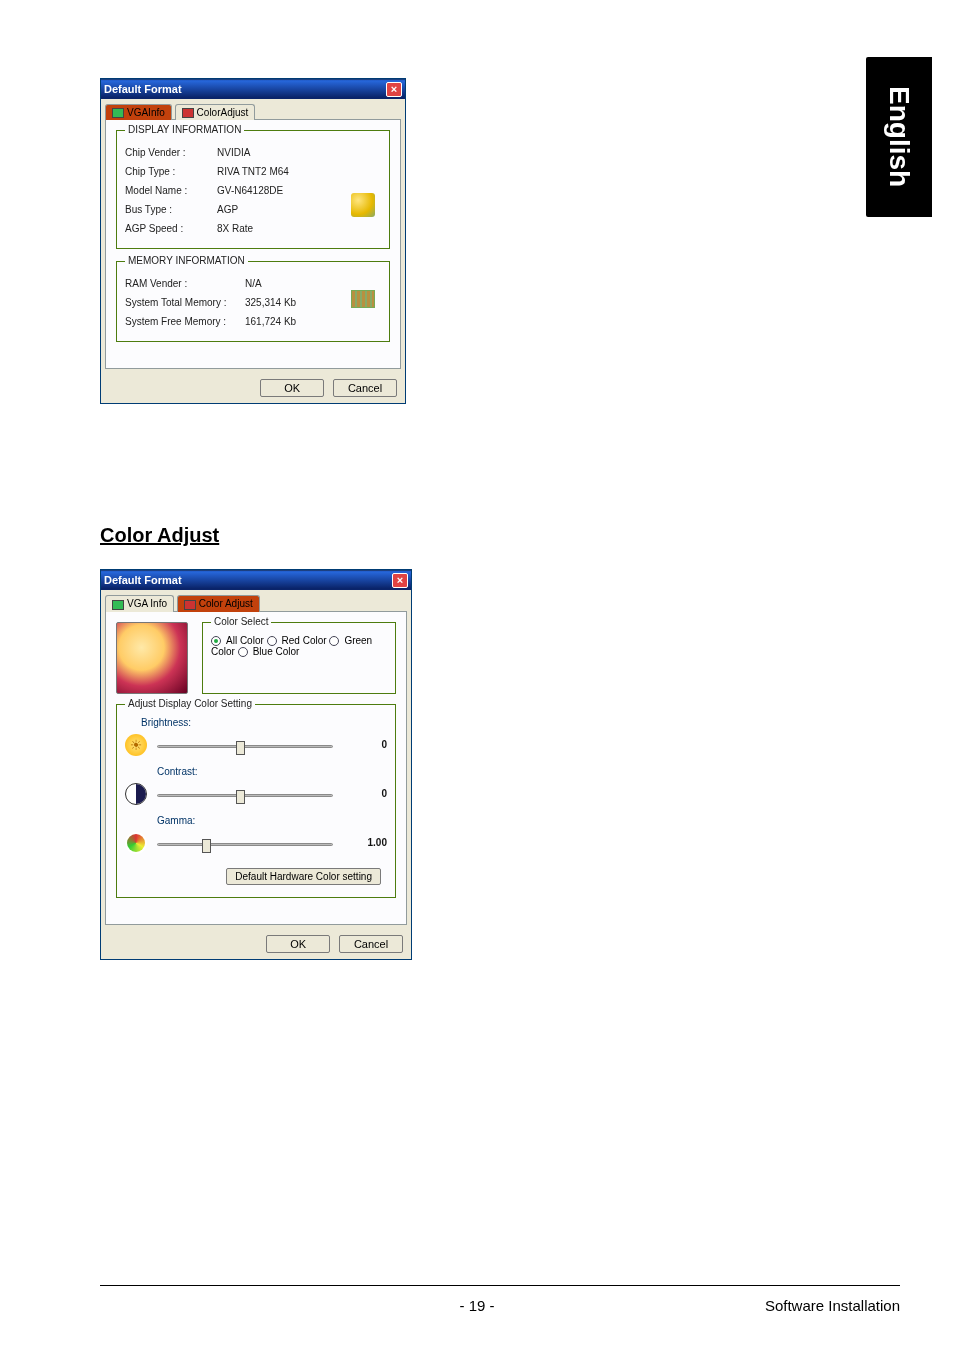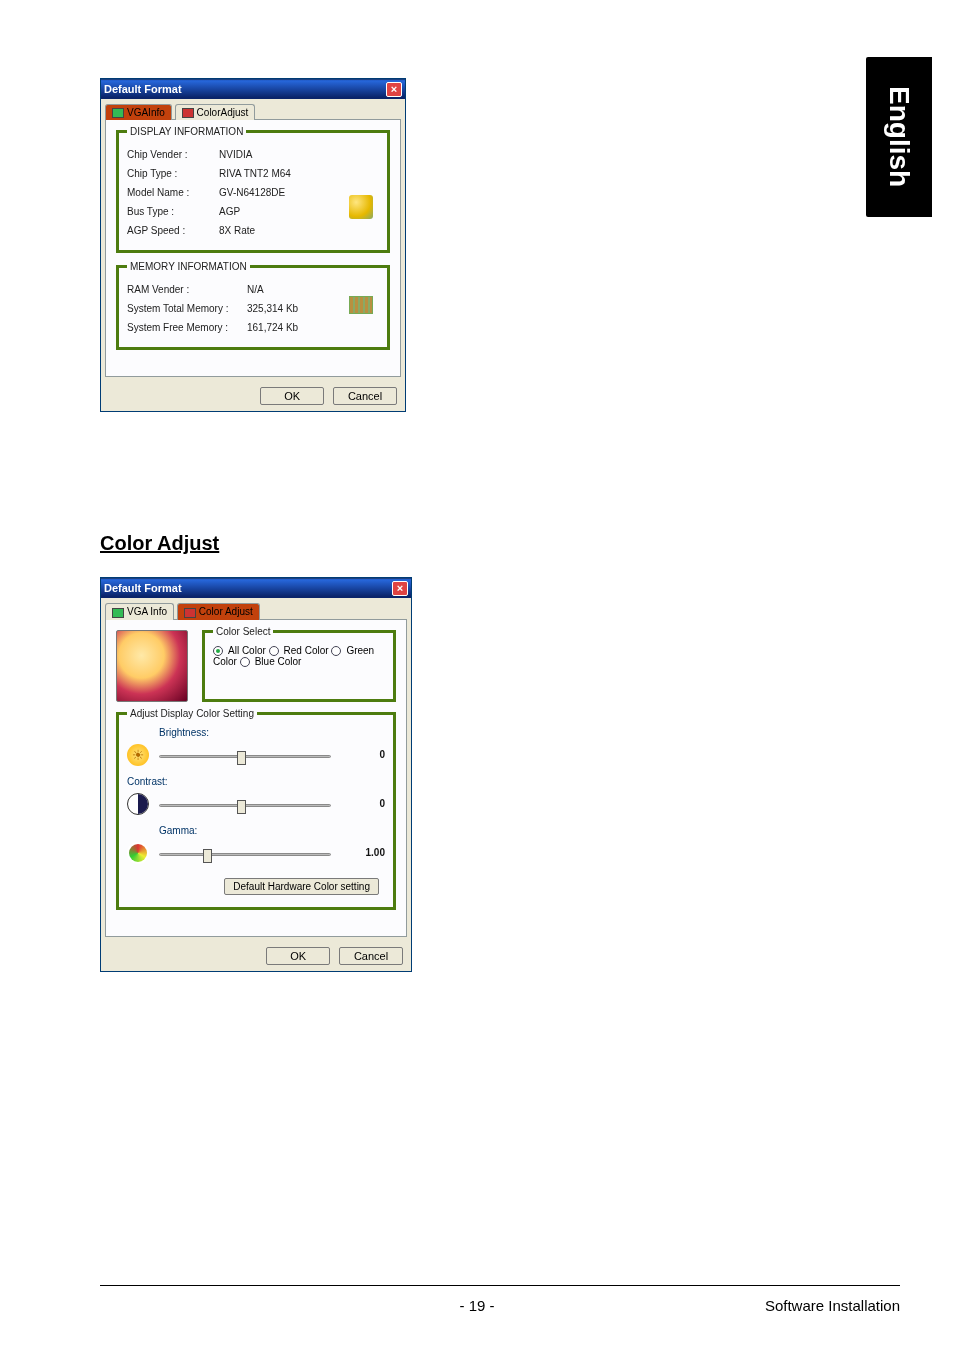--- a/index.html
+++ b/index.html
@@ -30,21 +30,21 @@
 
   .tabs-row { padding: 4px 4px 0 4px; background:#ece9d8; }
   .tab { display:inline-block; border:1px solid #919b9c; border-bottom:none; background:#ece9d8;
          padding:2px 6px; font-size:10px; position:relative; top:1px; border-top-left-radius:3px; border-top-right-radius:3px;}
   .tab.active { background:#c2410c; }
   .tab .mini { display:inline-block; width:12px; height:10px; background:#3b5; margin-right:3px; vertical-align:middle; border:1px solid #444;}
   .tab .mini.red { background:#c33; }
 
   .tab-panel { border:1px solid #919b9c; margin:0 4px 4px 4px; background:#fcfcfe; padding:10px 10px 14px 10px; }
 
-  .grp { border:3px solid #4d7c0f; margin-bottom:12px; padding:12px 8px 10px 8px; position:relative; }
+  .grp { border:1px solid #4d7c0f; margin-bottom:12px; padding:12px 8px 10px 8px; position:relative; }
   .grp .legend { position:absolute; top:-7px; left:8px; background:#fcfcfe; padding:0 3px; font-size:10px; color:#222; }
 
   .kv { display:flex; font-size:10px; line-height:1.9; }
   .kv .k { width:92px; color:#222; }
   .kv .v { color:#222; }
   .chip-ico { position:absolute; right:14px; top:62px; width:24px; height:24px;
               background: radial-gradient(circle at 30% 30%, #ffe680, #e6b800 60%, #8a6 100%); border-radius:3px; }
   .ram-ico { position:absolute; right:14px; top:28px; width:24px; height:18px;
              background: repeating-linear-gradient(90deg,#b89040,#b89040 3px,#8a6 3px,#8a6 5px); border:1px solid #7a5; }
 
@@ -175,32 +175,32 @@
               <label class="opt"><span class="radio sel"></span><span>All Color</span></label>
               <label class="opt"><span class="radio"></span><span>Red Color</span></label>
               <label class="opt"><span class="radio"></span><span>Green Color</span></label>
               <label class="opt"><span class="radio"></span><span>Blue Color</span></label>
             </div>
           </div>
 
           <div class="grp">
             <span class="legend">Adjust Display Color Setting</span>
 
-            <div class="slider-label" style="margin-left:32px">Brightness:</div>
+            <div class="slider-label" style="margin-left:16px">Brightness:</div>
             <div class="slider-row">
               <span class="ico sun">☀</span>
               <div class="slider-wrap">
                   <div class="track">
                     <div class="thumb"></div>
                   </div>
                 </div>
               <span class="slider-val">0</span>
             </div>
 
-            <div class="slider-label" style="">Contrast:</div>
+            <div class="slider-label" style="margin-left:32px">Contrast:</div>
             <div class="slider-row">
               <span class="ico contrast"></span>
               <div class="slider-wrap">
                   <div class="track">
                     <div class="thumb"></div>
                   </div>
                 </div>
               <span class="slider-val">0</span>
             </div>
 

